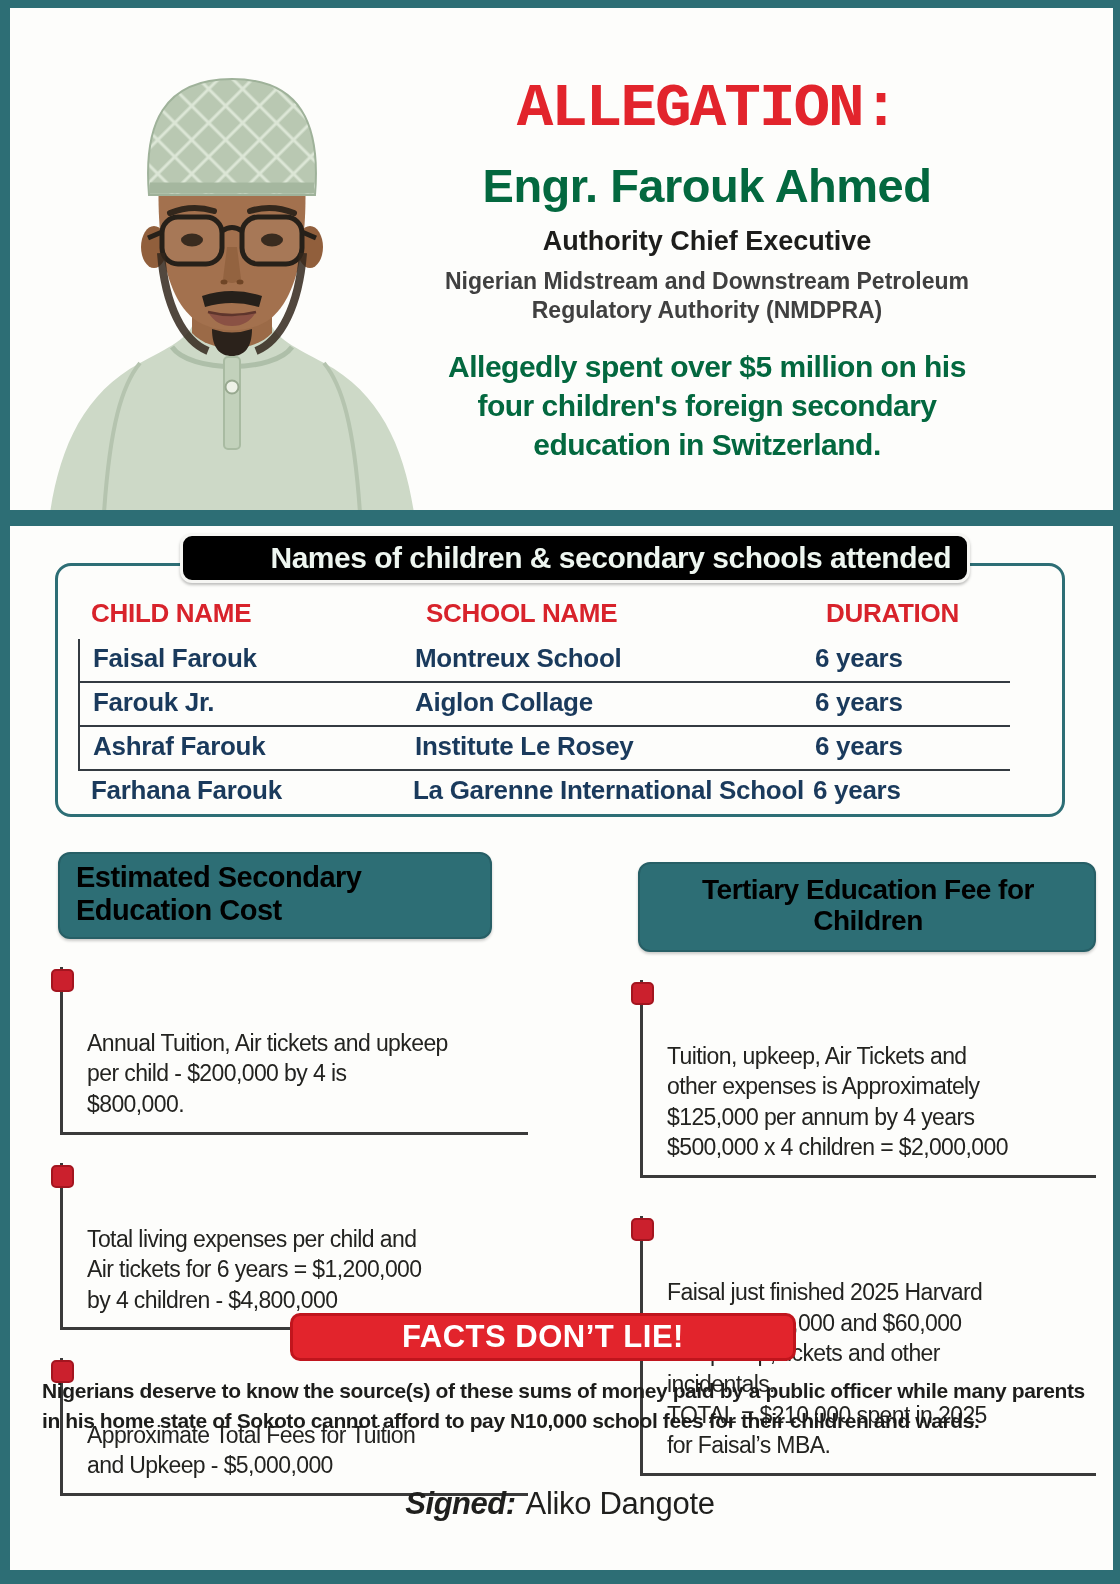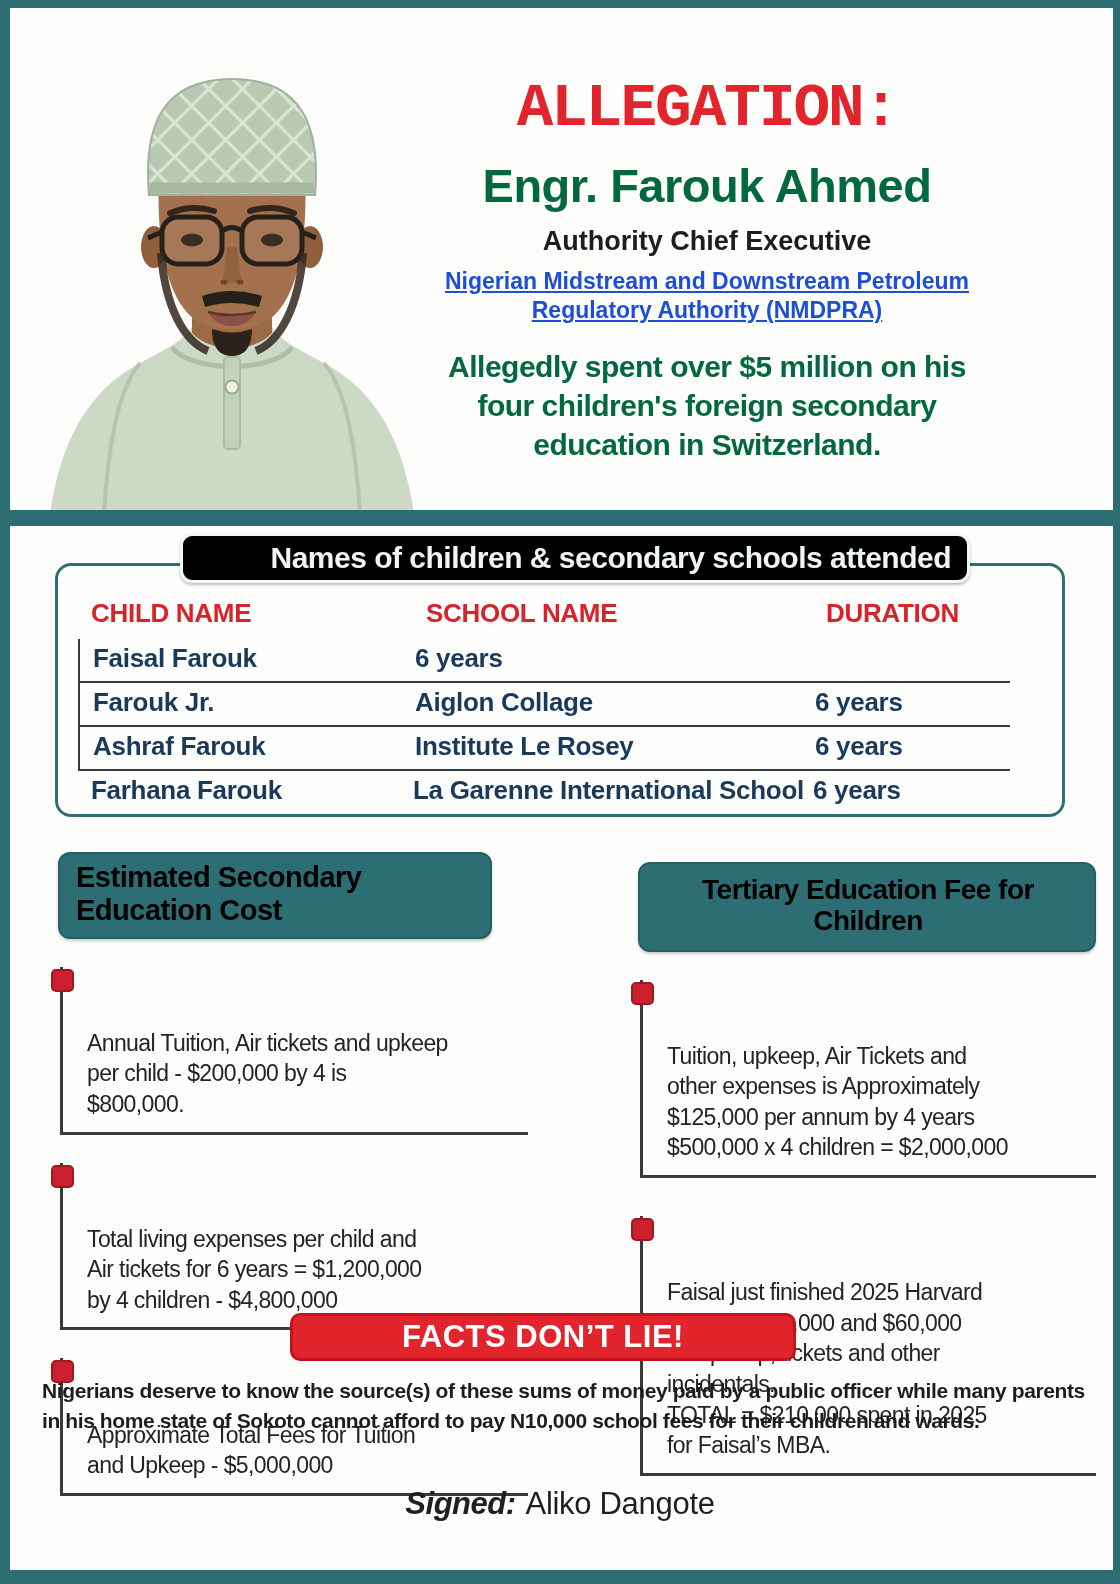--- a/index.html
+++ b/index.html
@@ -14,21 +14,21 @@
   .strip-right{right:0;top:0;width:7px;height:100%;}
   .strip-bottom{left:0;bottom:0;width:100%;height:14px;}
   .divider-band{position:absolute;left:0;top:510px;width:100%;height:16px;background:#2d6e75;z-index:5;}
 
   
   .portrait{position:absolute;left:22px;top:55px;width:420px;height:458px;z-index:2;}
   .header-text{position:absolute;left:350px;top:78px;width:714px;text-align:center;z-index:1;}
   .allegation-title{font-size:61px;font-weight:bold;color:#e2242c;letter-spacing:-2px;line-height:1;font-family:Liberation Mono, monospace;}
   .person-name{font-size:47px;font-weight:bold;color:#03683f;margin-top:22px;letter-spacing:-0.5px;line-height:1.05;}
   .person-title{font-size:27px;font-weight:bold;color:#1d1d1b;margin-top:16px;}
-  .organization{font-size:23px;font-weight:bold;color:#1d4ed8;margin-top:10px;line-height:1.25;white-space:pre-line;text-decoration:underline;}
+  .organization{font-size:23px;font-weight:bold;color:#404040;margin-top:10px;line-height:1.25;white-space:pre-line;}
   .summary{font-size:30px;font-weight:bold;color:#03683f;margin-top:22px;line-height:1.3;letter-spacing:-0.5px;white-space:pre-line;}
 
   
   .table-card{position:absolute;left:55px;top:563px;width:1004px;height:248px;border:3px solid #2d6e75;border-radius:16px;background:transparent;z-index:1;}
   .table-badge{
     position:absolute;left:180px;top:533px;width:752px;padding:5px 16px;z-index:3;
     background:#000000;border:3px solid #f6f6f3;border-radius:12px;
     color:#eef6f0;font-size:30px;font-weight:bold;text-align:right;letter-spacing:-0.5px;
     box-shadow:0 2px 3px rgba(0,0,0,0.25);
   }
@@ -163,20 +163,21 @@
 
   <div class="table-badge">Names of children &amp; secondary schools attended</div>
   <div class="table-card">
     <div class="thead">
       <div>CHILD NAME</div>
       <div>SCHOOL NAME</div>
       <div>DURATION</div>
     </div>
     <div class="trow">
       <div>Faisal Farouk</div>
+      <div>Montreux School</div>
       <div>6 years</div>
     </div>
     <div class="trow">
       <div>Farouk Jr.</div>
       <div>Aiglon Collage</div>
       <div>6 years</div>
     </div>
     <div class="trow">
       <div>Ashraf Farouk</div>
       <div>Institute Le Rosey</div>

